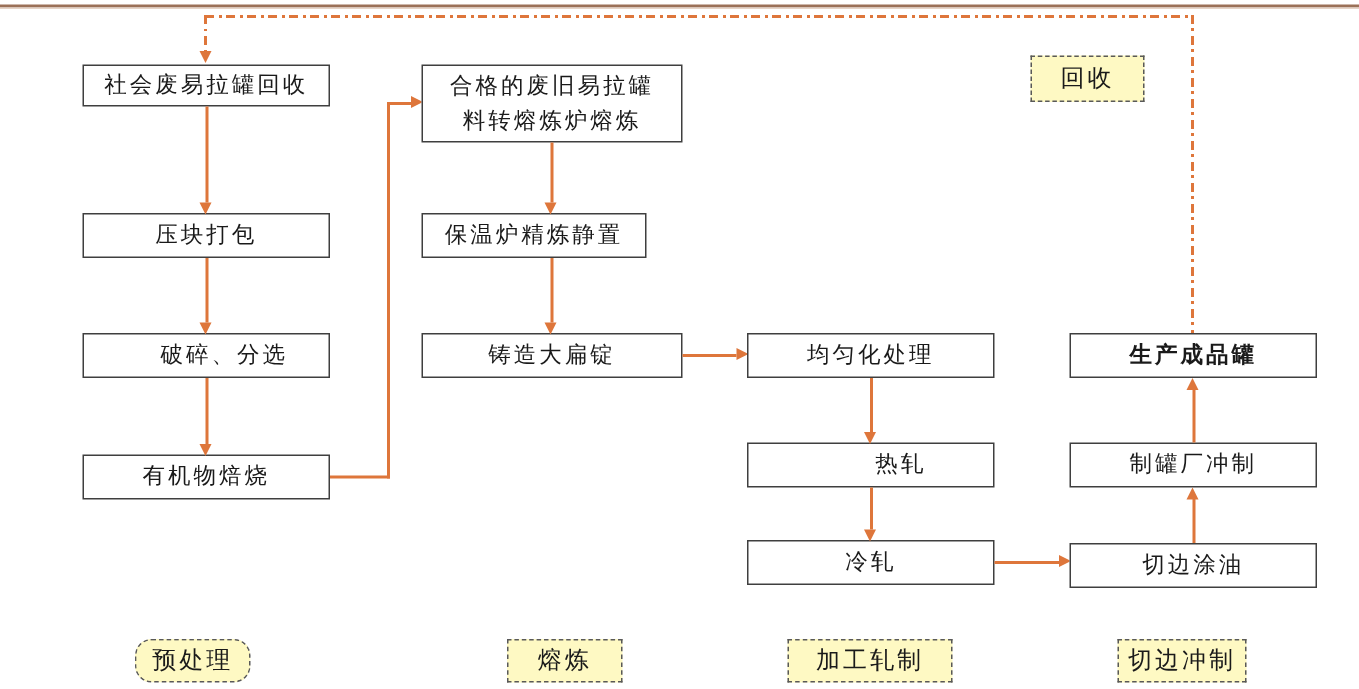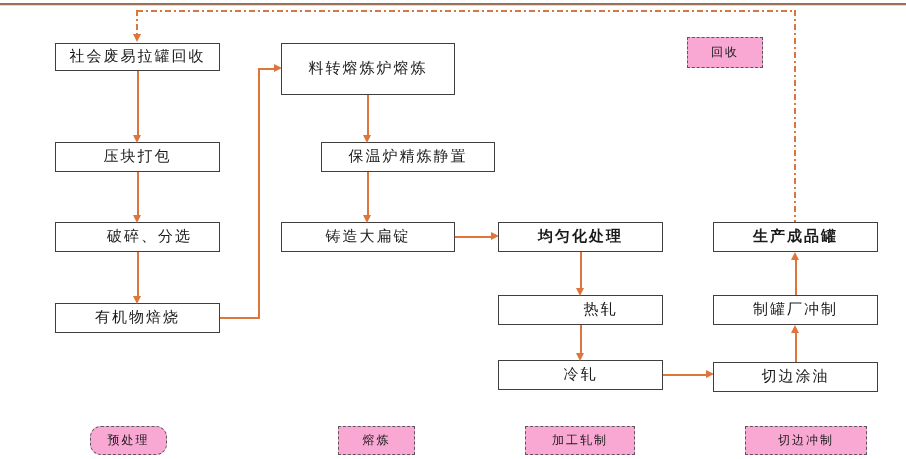--- a/index.html
+++ b/index.html
@@ -9,23 +9,23 @@
   
   .top-rule{position:absolute;left:0;top:3px;width:906px;height:2px;background:#9b7158;}
   .top-rule-shadow{position:absolute;left:0;top:5px;width:906px;height:1px;background:#e6d4c7;}
 
   
   .box{position:absolute;box-sizing:border-box;border:1.4px solid #3f3f3f;background:#ffffff;
        display:flex;flex-direction:column;align-items:center;justify-content:center;
        text-align:center;font-size:15px;letter-spacing:2px;color:#1a1a1a;line-height:1.55;}
 
   
-  .dashbox{position:absolute;box-sizing:border-box;border:1.4px dashed #595959;background:#f9a8d4;
+  .dashbox{position:absolute;box-sizing:border-box;border:1.4px dashed #595959;background:#fef9c3;
        display:flex;align-items:center;justify-content:center;text-align:center;
-       font-size:12px;letter-spacing:2px;color:#1a1a1a;}
+       font-size:16px;letter-spacing:2px;color:#1a1a1a;}
 
   
   .vline{position:absolute;width:2px;background:#de763b;}
   .hline{position:absolute;height:2px;background:#de763b;}
   .head-down{position:absolute;width:0;height:0;border-left:4.5px solid transparent;
        border-right:4.5px solid transparent;border-top:8px solid #de763b;}
   .head-up{position:absolute;width:0;height:0;border-left:4.5px solid transparent;
        border-right:4.5px solid transparent;border-bottom:8px solid #de763b;}
   .head-right{position:absolute;width:0;height:0;border-top:4.5px solid transparent;
        border-bottom:4.5px solid transparent;border-left:8px solid #de763b;}
@@ -60,34 +60,35 @@
   <div class="head-down" style="left:133px;top:215px;"></div>
   <div class="vline" style="left:137px;top:252px;height:44px;"></div>
   <div class="head-down" style="left:133px;top:296px;"></div>
 
   <div class="hline" style="left:220px;top:317px;width:40px;"></div>
   <div class="vline" style="left:258px;top:68px;height:251px;"></div>
   <div class="hline" style="left:258px;top:68px;width:16px;"></div>
   <div class="head-right" style="left:274px;top:64px;"></div>
 
   <div class="box" style="left:281px;top:43px;width:174px;height:52px;">
+    <span>合格的废旧易拉罐</span>
     <span>料转熔炼炉熔炼</span>
   </div>
-  <div class="box" style="left:281px;top:142px;width:174px;height:30px;margin-left:40px;">保温炉精炼静置</div>
+  <div class="box" style="left:281px;top:142px;width:150px;height:30px;">保温炉精炼静置</div>
   <div class="box" style="left:281px;top:222px;width:174px;height:30px;">铸造大扁锭</div>
 
   <div class="vline" style="left:367px;top:95px;height:40px;"></div>
   <div class="head-down" style="left:363px;top:135px;"></div>
   <div class="vline" style="left:367px;top:172px;height:43px;"></div>
   <div class="head-down" style="left:363px;top:215px;"></div>
 
   <div class="hline" style="left:455px;top:236px;width:36px;"></div>
   <div class="head-right" style="left:491px;top:232px;"></div>
 
-  <div class="box" style="left:498px;top:222px;width:165px;height:30px;font-weight:bold;">均匀化处理</div>
+  <div class="box" style="left:498px;top:222px;width:165px;height:30px;">均匀化处理</div>
   <div class="box" style="left:498px;top:295px;width:165px;height:30px;padding-left:40px;">热轧</div>
   <div class="box" style="left:498px;top:360px;width:165px;height:30px;">冷轧</div>
 
   <div class="vline" style="left:580px;top:252px;height:36px;"></div>
   <div class="head-down" style="left:576px;top:288px;"></div>
   <div class="vline" style="left:580px;top:325px;height:28px;"></div>
   <div class="head-down" style="left:576px;top:353px;"></div>
 
   <div class="hline" style="left:663px;top:374px;width:43px;"></div>
   <div class="head-right" style="left:706px;top:370px;"></div>
@@ -99,15 +100,15 @@
   <div class="vline" style="left:795px;top:332px;height:30px;"></div>
   <div class="head-up" style="left:791px;top:325px;"></div>
   <div class="vline" style="left:795px;top:259px;height:36px;"></div>
   <div class="head-up" style="left:791px;top:252px;"></div>
 
   <div class="dashbox" style="left:687px;top:37px;width:76px;height:31px;">回收</div>
 
   <div class="dashbox" style="left:90px;top:426px;width:77px;height:29px;border-radius:11px;">预处理</div>
   <div class="dashbox" style="left:338px;top:426px;width:77px;height:29px;">熔炼</div>
   <div class="dashbox" style="left:525px;top:426px;width:110px;height:29px;">加工轧制</div>
-  <div class="dashbox" style="left:745px;top:426px;width:122px;height:29px;text-align:center;">切边冲制</div>
+  <div class="dashbox" style="left:745px;top:426px;width:86px;height:29px;text-align:center;">切边冲制</div>
 
 </div>
 
 </body></html>

